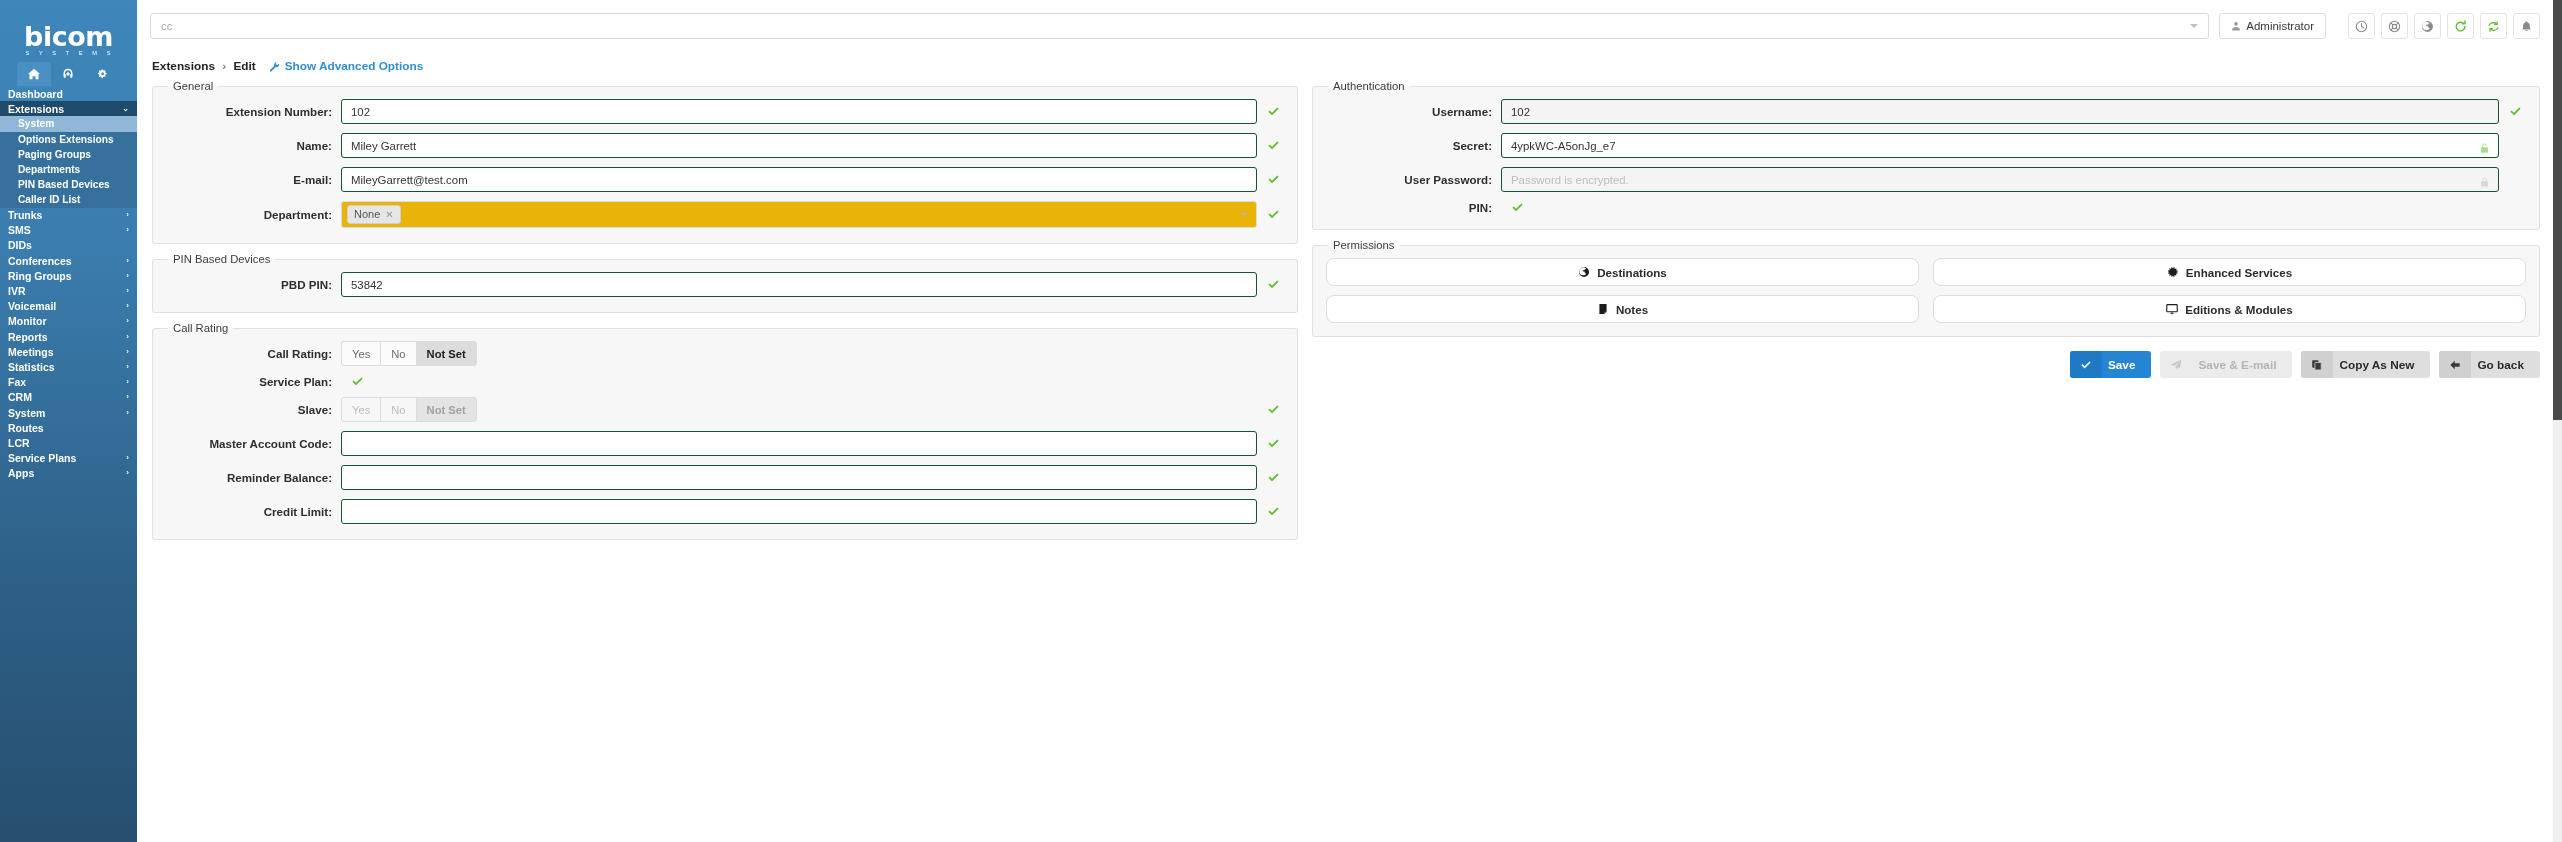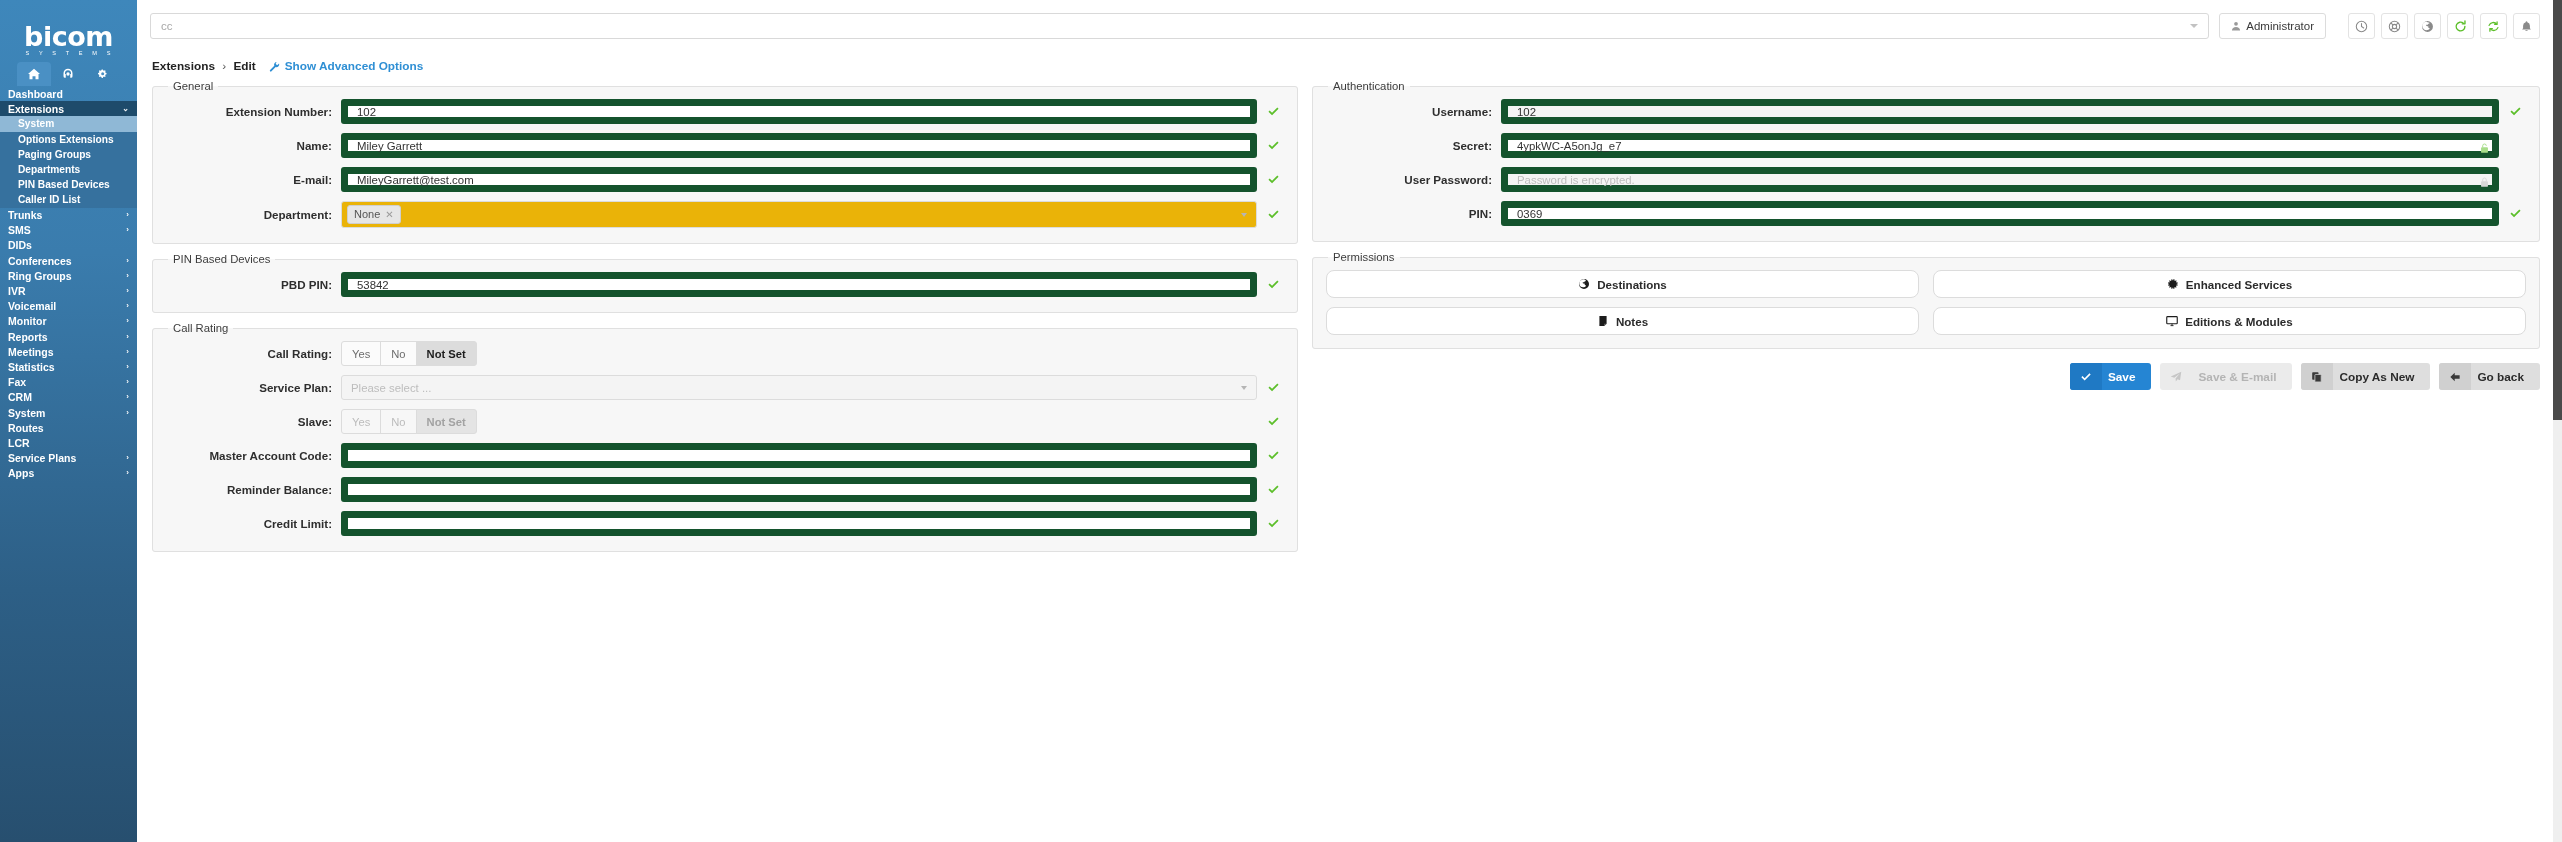--- a/index.html
+++ b/index.html
@@ -105,21 +105,21 @@
   }
   legend { font-size: 11.3px; color: #3d3d3d; padding: 0 5px; margin-left: 2px; }
   .frow { display: flex; align-items: center; margin-bottom: 9px; }
   .frow:last-child { margin-bottom: 2px; }
   .flabel {
     width: 175px; flex: 0 0 175px; text-align: right; padding-right: 9px;
     font-size: 11.6px; font-weight: 700; color: #2e2e2e; white-space: nowrap;
   }
   .fctrl { flex: 1; position: relative; }
   .finput {
-    width: 100%; height: 25px; border: 7px solid #14532d; border-radius: 3px;
+    width: 100%; height: 25px; border: 1px solid #14532d; border-radius: 3px;
     background: #ffffff; padding: 0 9px; font-size: 11.4px; color: #333;
     display: flex; align-items: center;
   }
   .finput.readonly { background: #f4f4f4; }
   .finput .ph { color: #bdbdbd; }
   .lockicon {
     position: absolute; right: 9px; top: 50%; transform: translateY(-50%);
     width: 11px; height: 12px;
   }
   .lockicon svg { width: 11px; height: 12px; }
@@ -492,26 +492,20 @@
             </div>
             <div class="check empty">
               <svg viewBox="0 0 16 16">
                   <path d="M6.2 12.6L1.8 8.2l1.5-1.5 2.9 2.9 6.5-6.5 1.5 1.5z"></path>
                 </svg>
             </div>
           </div>
 
           <div class="frow">
             <div class="flabel">Service Plan:</div>
-            <div class="fctrl">
-              <div class="select-ctrl grey">
-                <span class="sel-ph">Please select ...</span>
-                <span class="sel-caret"></span>
-              </div>
-            </div>
             <div class="check">
               <svg viewBox="0 0 16 16">
                   <path d="M6.2 12.6L1.8 8.2l1.5-1.5 2.9 2.9 6.5-6.5 1.5 1.5z"></path>
                 </svg>
             </div>
           </div>
 
           <div class="frow">
             <div class="flabel">Slave:</div>
             <div class="fctrl">
@@ -626,25 +620,20 @@
             </div>
             <div class="check empty">
               <svg viewBox="0 0 16 16">
                   <path d="M6.2 12.6L1.8 8.2l1.5-1.5 2.9 2.9 6.5-6.5 1.5 1.5z"></path>
                 </svg>
             </div>
           </div>
 
           <div class="frow">
             <div class="flabel">PIN:</div>
-            <div class="fctrl">
-              <div class="finput">
-                <span>0369</span>
-              </div>
-            </div>
             <div class="check">
               <svg viewBox="0 0 16 16">
                   <path d="M6.2 12.6L1.8 8.2l1.5-1.5 2.9 2.9 6.5-6.5 1.5 1.5z"></path>
                 </svg>
             </div>
           </div>
         </fieldset>
 
         <fieldset>
           <legend>Permissions</legend>

